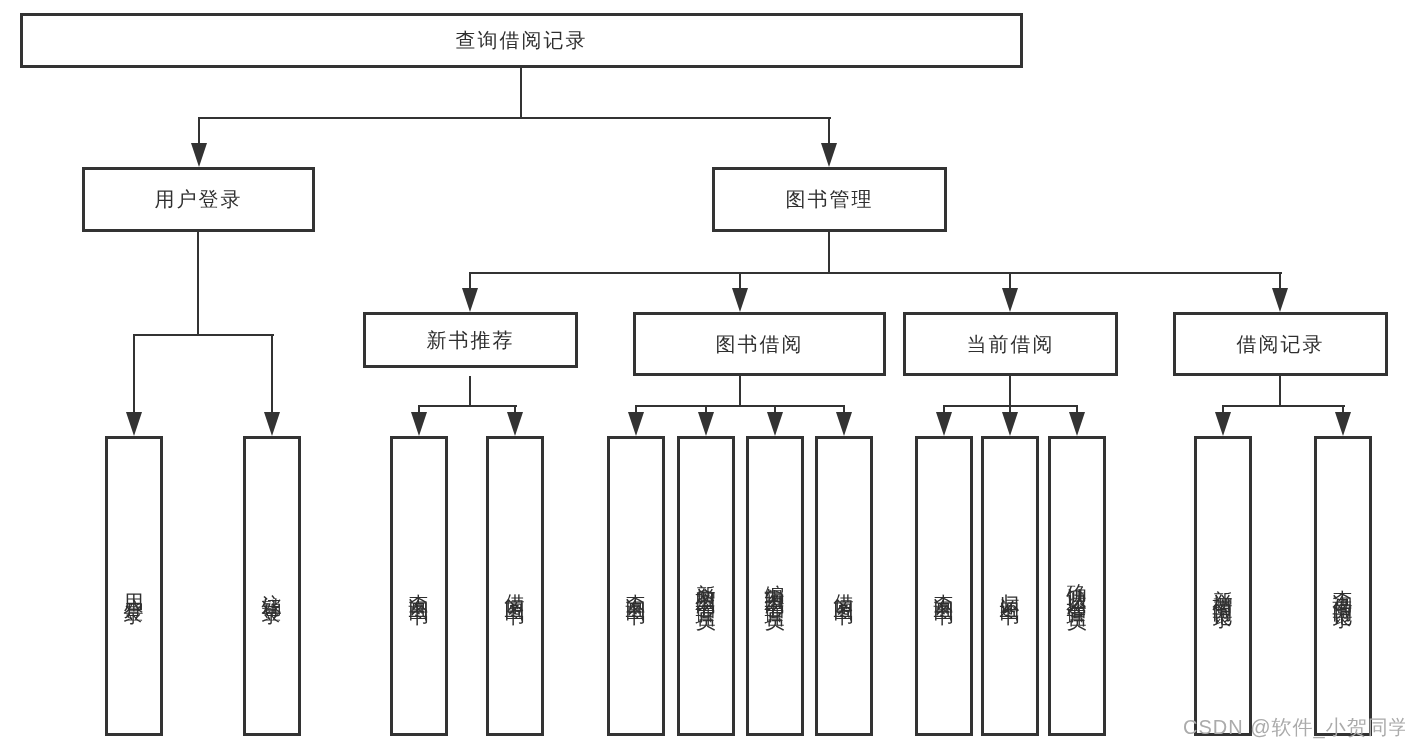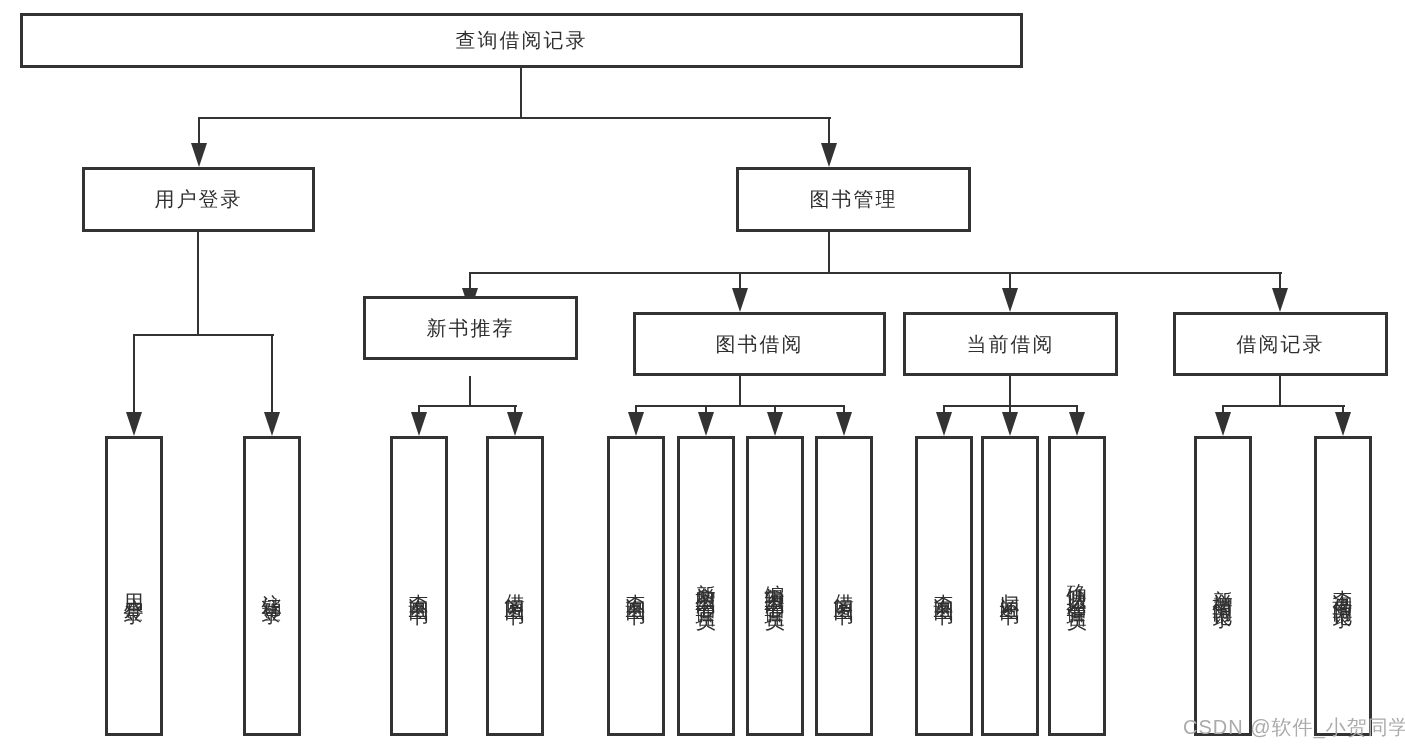--- a/index.html
+++ b/index.html
@@ -64,21 +64,21 @@
   <div class="line" style="left:520px;top:67px;width:2px;height:51px"></div>
   <div class="line" style="left:198px;top:117px;width:633px;height:2px"></div>
   <div class="line" style="left:198px;top:117px;width:2px;height:30px"></div>
   <div class="arrow" style="left:191px;top:143px"></div>
   <div class="line" style="left:828px;top:117px;width:2px;height:30px"></div>
   <div class="arrow" style="left:821px;top:143px"></div>
 
   <div class="node h" style="left:82px;top:167px;width:233px;height:65px">
     <span>用户登录</span>
   </div>
-  <div class="node h" style="left:736px;top:167px;width:235px;height:65px">
+  <div class="node h" style="left:712px;top:167px;width:235px;height:65px">
     <span>图书管理</span>
   </div>
 
   <div class="line" style="left:197px;top:232px;width:2px;height:104px"></div>
   <div class="line" style="left:133px;top:334px;width:141px;height:2px"></div>
   <div class="line" style="left:133px;top:334px;width:2px;height:82px"></div>
   <div class="arrow" style="left:126px;top:412px"></div>
   <div class="line" style="left:271px;top:334px;width:2px;height:82px"></div>
   <div class="arrow" style="left:264px;top:412px"></div>
 
@@ -93,21 +93,21 @@
   <div class="line" style="left:469px;top:272px;width:813px;height:2px"></div>
   <div class="line" style="left:469px;top:272px;width:2px;height:22px"></div>
   <div class="arrow" style="left:462px;top:288px"></div>
   <div class="line" style="left:739px;top:272px;width:2px;height:22px"></div>
   <div class="arrow" style="left:732px;top:288px"></div>
   <div class="line" style="left:1009px;top:272px;width:2px;height:22px"></div>
   <div class="arrow" style="left:1002px;top:288px"></div>
   <div class="line" style="left:1279px;top:272px;width:2px;height:22px"></div>
   <div class="arrow" style="left:1272px;top:288px"></div>
 
-  <div class="node h" style="left:363px;top:296px;width:215px;height:64px">
+  <div class="node h" style="left:363px;top:312px;width:215px;height:56px">
     <span>新书推荐</span>
   </div>
   <div class="node h" style="left:633px;top:312px;width:253px;height:64px">
     <span>图书借阅</span>
   </div>
   <div class="node h" style="left:903px;top:312px;width:215px;height:64px">
     <span>当前借阅</span>
   </div>
   <div class="node h" style="left:1173px;top:312px;width:215px;height:64px">
     <span>借阅记录</span>

